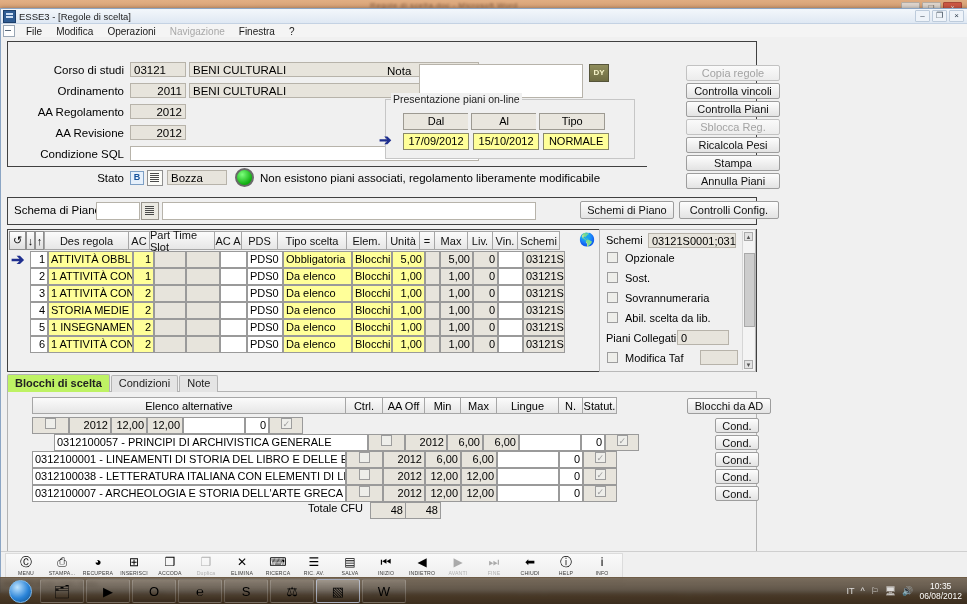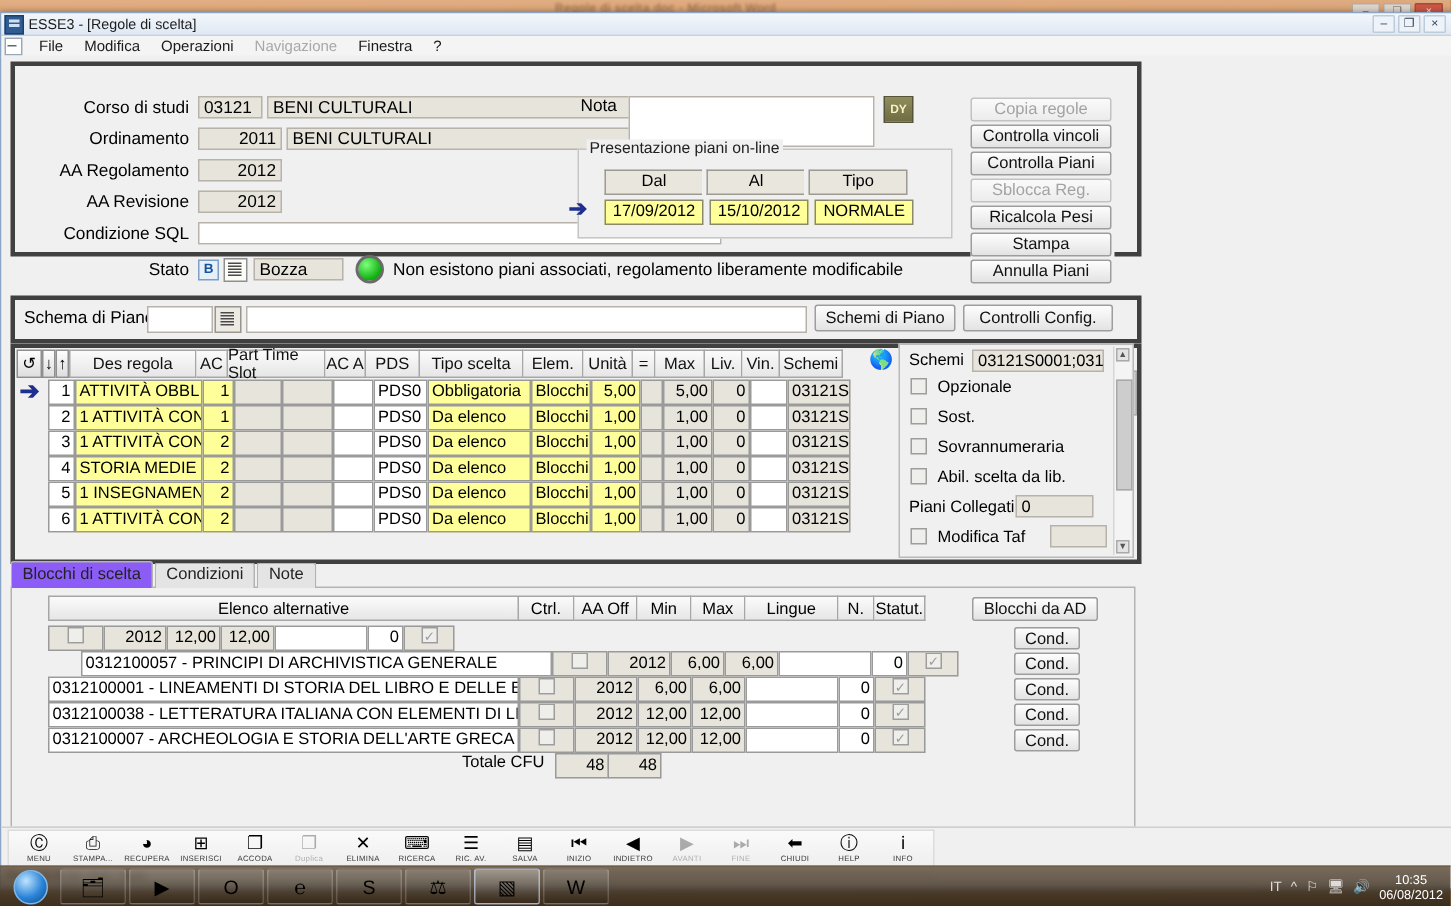--- a/index.html
+++ b/index.html
@@ -42,21 +42,21 @@
     display:flex;align-items:center;gap:0px;padding-left:2px;}
   #menubar .sysico{width:10px;height:10px;border:1px solid #9aa7b5;background:#fff;
     margin-right:4px;position:relative;}
   #menubar .sysico:after{content:"";position:absolute;left:1px;top:4px;width:6px;height:1px;background:#5b6a7a;}
   #menubar .mi{padding:1px 7px;font-size:10px;color:#1a1a1a;cursor:default;}
   #menubar .mi.dis{color:#a8a8a8;}
 
   #client{position:absolute;left:0;top:28px;right:0;bottom:40px;background:#f0f0f0;}
 
   
-  .panel{position:absolute;background:#f0f0f0;border:3px solid #404040;}
+  .panel{position:absolute;background:#f0f0f0;border:1px solid #404040;}
   #topform{left:6px;top:4px;width:748px;height:124px;}
   .frow{position:absolute;display:flex;align-items:center;}
   .flabel{font-size:11.5px;color:#000;text-align:right;}
   .finput{background:#e7e4dc;border:1px solid #b7b3aa;height:15px;line-height:15px;
     font-size:11.5px;color:#000;padding:0 3px;box-sizing:border-box;}
   .finput.white{background:#fff;border:1px solid #b7b3aa;}
   .finput.num{text-align:right;}
 
   
   #notaLbl{position:absolute;left:386px;top:28px;font-size:11.5px;}
@@ -85,21 +85,21 @@
   .statoicon{width:14px;height:14px;border:1px solid #8f8f8f;background:#fbfbf7;position:relative;}
   .statoicon:before{content:"";position:absolute;left:2px;top:2px;width:9px;height:1px;
     background:#4a4a4a;box-shadow:0 2px 0 #4a4a4a,0 4px 0 #4a4a4a,0 6px 0 #4a4a4a,0 8px 0 #4a4a4a;}
   .greenled{width:15px;height:15px;border-radius:50%;border:2px solid #6a6a6a;
     background:radial-gradient(circle at 35% 30%,#7dff7d,#0fae0f 70%);}
 
   
   #btnCol{position:absolute;left:646px;top:28px;width:96px;height:125px;background:#f0f0f0;}
   .btn{display:block;box-sizing:border-box;background:linear-gradient(#fdfdfd,#e3e3e3);
     border:1px solid #9d9d9d;border-radius:2px;font-size:11px;color:#111;
-    text-align:center;cursor:default;}
+    text-align:center;cursor:default;margin-left:39px;}
   .btn.dis{color:#a3a3a3;background:linear-gradient(#fafafa,#ececec);border-color:#c2c2c2;}
   #btnCol .btn{width:94px;height:16px;line-height:15px;margin-bottom:2px;}
 
   
   #schemaBar{left:6px;top:160px;width:748px;height:26px;}
   #schemaBar .lbl{position:absolute;left:6px;top:6px;font-size:11.5px;}
   #schemaBar .in1{position:absolute;left:88px;top:4px;width:42px;height:16px;background:#fff;border:1px solid #b7b3aa;}
   #schemaBar .lov{position:absolute;left:133px;top:4px;width:16px;height:16px;background:#eceae3;border:1px solid #9a968e;position:absolute;}
   #schemaBar .lov:before{content:"";position:absolute;left:3px;top:3px;width:9px;height:1px;background:#4a4a4a;
     box-shadow:0 2px 0 #4a4a4a,0 4px 0 #4a4a4a,0 6px 0 #4a4a4a,0 8px 0 #4a4a4a;}
@@ -144,21 +144,21 @@
   #rpScroll{position:absolute;right:1px;top:1px;width:11px;bottom:1px;background:#f4f4f4;border-left:1px solid #d6d6d6;}
   #rpScroll .thumb{position:absolute;left:1px;top:22px;width:9px;height:72px;background:#cdcdcd;border:1px solid #a9a9a9;}
   #rpScroll .ar{position:absolute;left:1px;width:9px;height:9px;background:#e3e3e3;border:1px solid #aaa;
     font-size:6px;text-align:center;line-height:8px;color:#555;box-sizing:border-box;}
 
   
   #tabHost{position:absolute;left:6px;top:338px;width:748px;height:175px;}
   .tabs{position:absolute;left:0;top:0;height:17px;display:flex;align-items:flex-end;z-index:3;}
   .tab{height:16px;line-height:15px;padding:0 7px;font-size:11px;background:#e4e4e4;
     border:1px solid #b3b3b3;border-bottom:none;border-radius:2px 2px 0 0;margin-right:1px;color:#222;}
-  .tab.active{background:#8b5cf6;font-weight:normal;height:17px;line-height:16px;}
+  .tab.active{background:#bef264;font-weight:bold;height:17px;line-height:16px;}
   #tabBody{position:absolute;left:0;top:16px;width:748px;height:159px;background:#f0f0f0;
     border:1px solid #b3b3b3;}
 
   
   #altHead{position:absolute;left:24px;top:5px;height:17px;display:flex;}
   .ahc{background:linear-gradient(#fbfbfb,#e6e6e6);border:1px solid #a6a6a6;border-left:none;
     font-size:11px;display:flex;align-items:center;justify-content:center;box-sizing:border-box;}
   .ahc.first{border-left:1px solid #a6a6a6;}
   .altRow{position:absolute;left:24px;height:17px;display:flex;}
   .ac{border:1px solid #9a9a9a;box-sizing:border-box;font-size:11px;height:17px;line-height:15px;
@@ -235,21 +235,21 @@
       <span class="mi">Finestra</span>
       <span class="mi">?</span>
     </div>
 
     <div id="client">
 
       <div class="panel" id="topform">
 
         <div class="frow" style="left:6px;top:20px;">
           <span class="flabel" style="width:110px;">Corso di studi</span>
-          <span class="finput" style="width:43px;margin-left:6px;">03121</span>
+          <span class="finput" style="width:56px;margin-left:6px;">03121</span>
           <span class="finput" style="width:290px;margin-left:3px;">BENI CULTURALI</span>
         </div>
 
         <div class="frow" style="left:6px;top:41px;">
           <span class="flabel" style="width:110px;">Ordinamento</span>
           <span class="finput num" style="width:56px;margin-left:6px;">2011</span>
           <span class="finput" style="width:290px;margin-left:3px;">BENI CULTURALI</span>
         </div>
 
         <div class="frow" style="left:6px;top:62px;">

